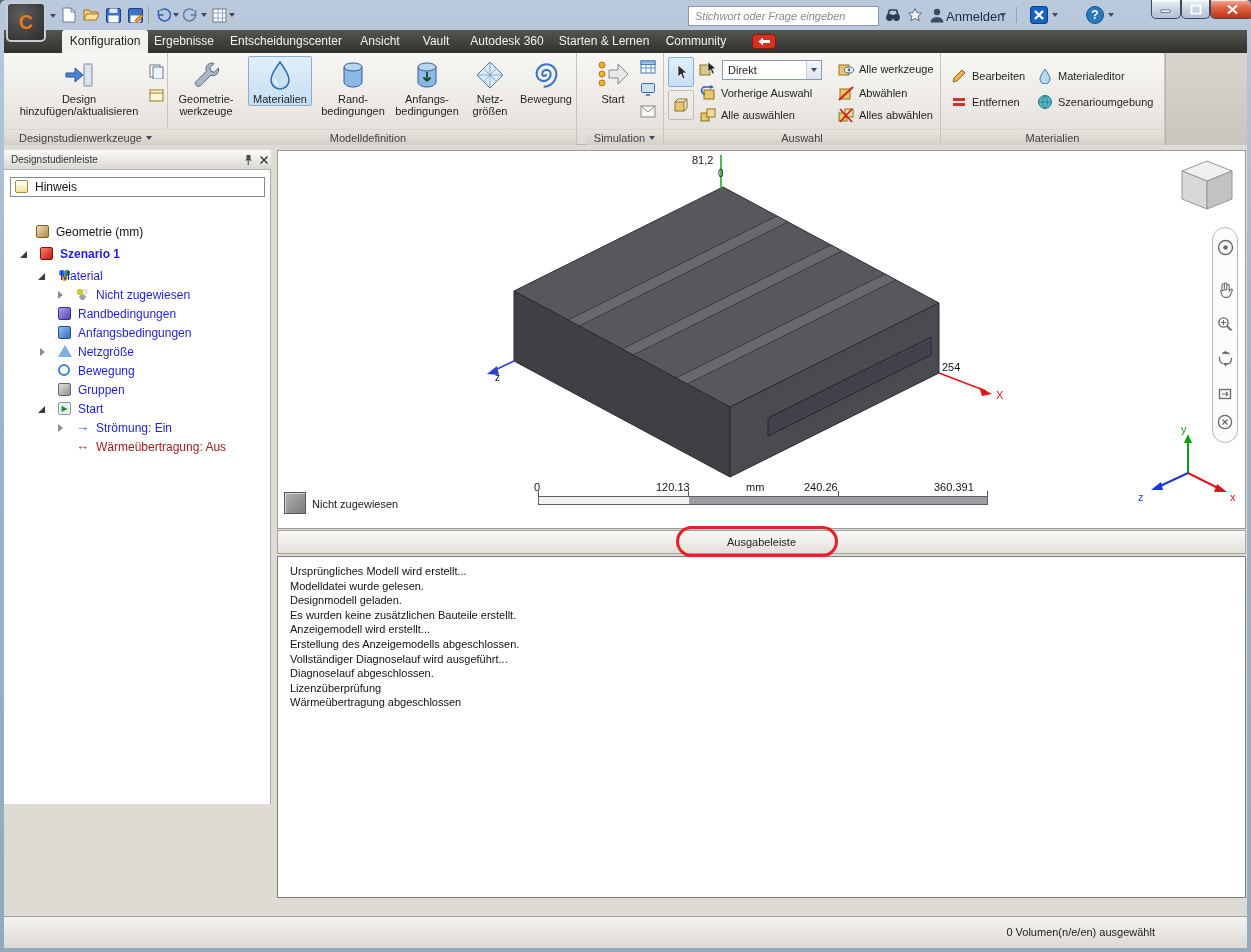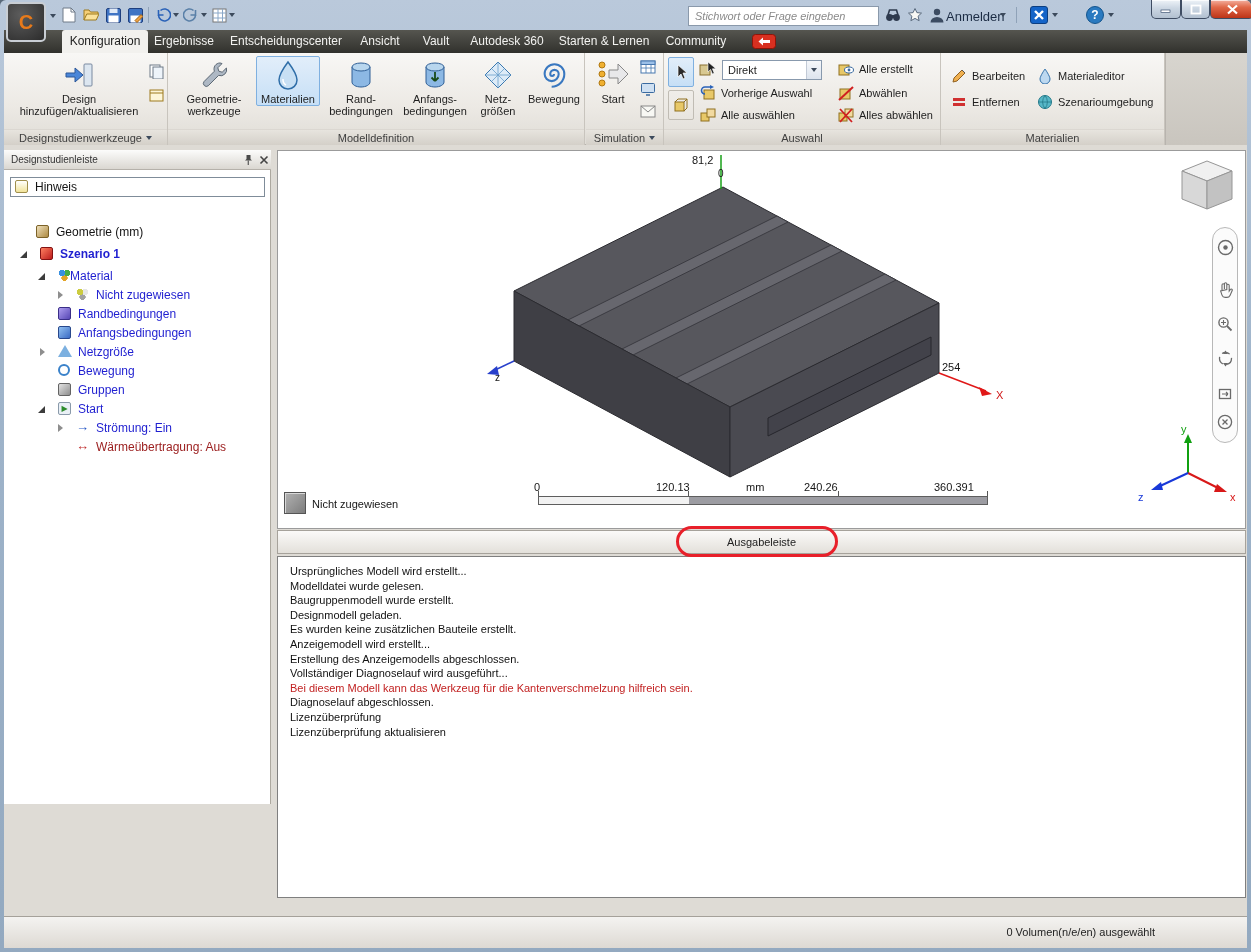--- a/index.html
+++ b/index.html
@@ -211,21 +211,21 @@
           <rect x="1" y="2" width="13" height="11" fill="#fdf6d8" stroke="#9d7a1e"></rect>
           <path d="M1 5h13" stroke="#9d7a1e"></path>
         </svg>
       </div>
     <div class="rlabel">
         <span>Designstudienwerkzeuge</span>
         <span class="car"></span>
       </div>
   </div>
 
-  <div class="rgroup" style="left:168px;width:417px">
+  <div class="rgroup" style="left:160px;width:417px">
     <div class="bigbtn" style="left:8px;width:76px">
       <span class="bi">
           <svg width="30" height="30">
             <path d="M21 3a6 6 0 0 0-5.6 8.2L5 21.6A3 3 0 0 0 9.2 25.8L19.6 15.4A6 6 0 0 0 27.4 8l-4.2 4.2-3.4-1-1-3.4L23 3.6A6 6 0 0 0 21 3Z" fill="#aeb8c4" stroke="#5c6874"></path>
           </svg>
         </span>
       <span class="bl">Geometrie-</span>
       <span class="bl">werkzeuge</span>
     </div>
     <div class="bigbtn sel" style="left:88px;width:64px">
@@ -358,21 +358,21 @@
           <rect x="7" y="2" width="8" height="8" fill="#f2daa0" stroke="#907020"></rect>
         </svg>
       <span>Alle auswählen</span>
     </div>
     <div class="rrow" style="left:174px;top:7px">
       <svg width="16" height="16">
           <rect x="1" y="4" width="10" height="10" fill="#e8c868" stroke="#907020"></rect>
           <ellipse cx="11" cy="9" rx="4.5" ry="3" fill="#fff" stroke="#3a6aa0"></ellipse>
           <circle cx="11" cy="9" r="1.4" fill="#3a6aa0"></circle>
         </svg>
-      <span>Alle erstellt</span>
+      <span>Alle werkzeuge</span>
     </div>
     <div class="rrow" style="left:174px;top:31px">
       <svg width="16" height="16">
           <rect x="2" y="4" width="10" height="10" fill="#e8c868" stroke="#907020"></rect>
           <path d="M1 15L15 2" stroke="#d02020" stroke-width="2"></path>
         </svg>
       <span>Abwählen</span>
     </div>
     <div class="rrow" style="left:174px;top:53px">
       <svg width="16" height="16">
@@ -449,21 +449,21 @@
       <span class="tl" style="left:52px">Geometrie (mm)</span>
     </div>
     <div class="trow" style="top:76px">
       <span class="exp-o" style="left:16px"></span>
       <span class="chip c-scen" style="left:36px"></span>
       <span class="tl t-blue t-bold" style="left:56px">Szenario 1</span>
     </div>
     <div class="trow" style="top:98px">
       <span class="exp-o" style="left:34px"></span>
       <span class="chip c-mat" style="left:54px"></span>
-      <span class="tl t-blue" style="left:66px">Material</span>
+      <span class="tl t-blue" style="left:56px">Material</span>
     </div>
     <div class="trow" style="top:117px">
       <span class="exp-c" style="left:54px"></span>
       <span class="chip c-unas" style="left:72px"></span>
       <span class="tl t-blue" style="left:92px">Nicht zugewiesen</span>
     </div>
     <div class="trow" style="top:136px">
       <span class="chip c-rand" style="left:54px"></span>
       <span class="tl t-blue" style="left:74px">Randbedingungen</span>
     </div>
@@ -597,30 +597,28 @@
   </div>
 
   <div class="abs" style="left:277px;top:530px;width:969px;height:24px;background:linear-gradient(#fbfaf9,#e3e0da);border:1px solid #a6a29b;text-align:center;line-height:22px;font-size:11px;color:#222">
     <span>Ausgabeleiste</span>
   </div>
   <div class="abs" style="left:676px;top:526px;width:162px;height:31px;border:3px solid #e8202a;border-radius:16px;z-index:6"></div>
 
   <div class="abs" style="left:277px;top:556px;width:969px;height:342px;background:#fff;border:1px solid #7f7f7f;padding:7px 0 0 12px;font-size:11px;line-height:14.6px">
     <div class="msg">Ursprüngliches Modell wird erstellt...</div>
     <div class="msg">Modelldatei wurde gelesen.</div>
-    <div class="msg">Baugruppenmodell wurde erstellt.</div>
     <div class="msg">Designmodell geladen.</div>
     <div class="msg">Es wurden keine zusätzlichen Bauteile erstellt.</div>
     <div class="msg">Anzeigemodell wird erstellt...</div>
     <div class="msg">Erstellung des Anzeigemodells abgeschlossen.</div>
     <div class="msg">Vollständiger Diagnoselauf wird ausgeführt...</div>
-    <div class="msg warn">Bei diesem Modell kann das Werkzeug für die Kantenverschmelzung hilfreich sein.</div>
     <div class="msg">Diagnoselauf abgeschlossen.</div>
     <div class="msg">Lizenzüberprüfung</div>
-    <div class="msg">Lizenzüberprüfung aktualisieren</div>
+    <div class="msg">Wärmeübertragung abgeschlossen</div>
   </div>
 
 
   <div class="abs" style="left:4px;top:916px;width:1243px;height:32px;background:linear-gradient(#f4f3f1,#ddd9d3);border-top:1px solid #a5a19a">
     <span style="position:absolute;right:92px;top:9px;font-size:11px;color:#222">0 Volumen(n/e/en) ausgewählt</span>
   </div>
 
 </div>
 
 </body></html>

